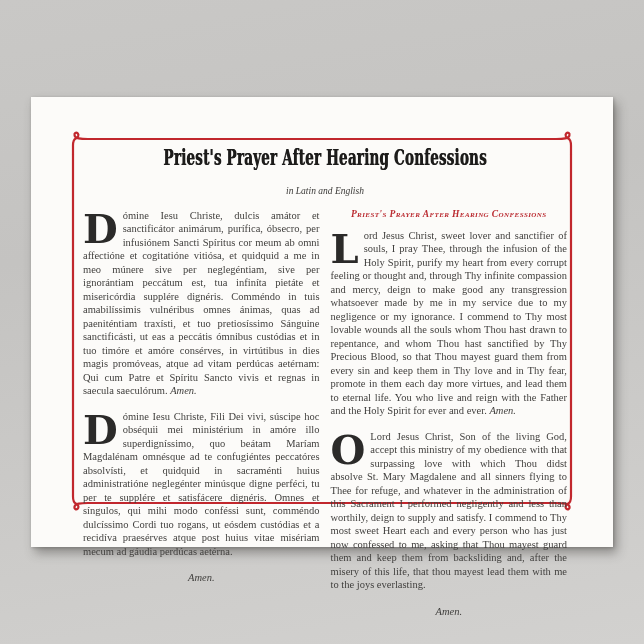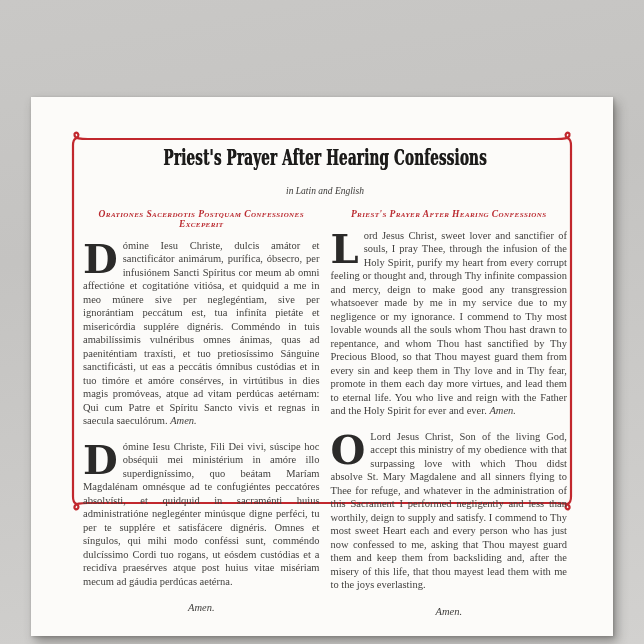--- a/index.html
+++ b/index.html
@@ -4,21 +4,21 @@
 <style>
   html,body{margin:0;padding:0;}
   .scene{
     position:relative;
     width:644px;height:644px;
     background:linear-gradient(170deg,#c9c8c6 0%,#c4c3c1 35%,#d2d1cf 100%);
     overflow:hidden;
     font-family:"Liberation Serif",serif;
   }
   .poster{
-    position:absolute;left:31px;top:97px;width:582px;height:539px;
+    position:absolute;left:31px;top:97px;width:582px;height:450px;
     background:#fcfbf9;
     box-shadow:4px 6px 10px rgba(55,53,50,0.42),1px 1px 3px rgba(55,53,50,0.28);
   }
   .frame-svg{position:absolute;left:0;top:0;width:582px;height:451px;display:block;}
   .content{
     position:absolute;left:52px;right:46px;top:48px;bottom:40px;
     color:#403f3d;
   }
   .title{
     margin:7px 0 0;text-align:center;color:#1d1c1b;
@@ -77,21 +77,20 @@
       </g>
     </svg>
 
     <div class="content">
       <h1 class="title">Priest's Prayer After Hearing Confessions</h1>
       <div class="subtitle">in Latin and English</div>
 
       <div class="cols">
 
         <section class="col">
-          <h2 class="colhead">Orationes Sacerdotis Postquam Confessiones Exceperit</h2>
           <p class="body"><span class="dropcap">D</span><span>ómine Iesu Christe, dulcis amátor et sanctificátor animárum, purífica, óbsecro, per infusiónem Sancti Spíritus cor meum ab omni affectióne et cogitatióne vitiósa, et quidquid a me in meo múnere sive per neglegéntiam, sive per ignorántiam peccátum est, tua infiníta pietáte et misericórdia supplére dignéris. Comméndo in tuis amabilíssimis vulnéribus omnes ánimas, quas ad paeniténtiam traxísti, et tuo pretiosíssimo Sánguine sanctificásti, ut eas a peccátis ómnibus custódias et in tuo timóre et amóre consérves, in virtútibus in dies magis promóveas, atque ad vitam perdúcas aetérnam: Qui cum Patre et Spíritu Sancto vivis et regnas in saecula saeculórum. </span><em class="tail">Amen.</em></p>
           <p class="body"><span class="dropcap">D</span><span>ómine Iesu Christe, Fili Dei vivi, súscipe hoc obséquii mei ministérium in amóre illo superdigníssimo, quo beátam Maríam Magdalénam omnésque ad te confugiéntes peccatóres absolvísti, et quidquid in sacraménti huius administratióne neglegénter minúsque digne perféci, tu per te supplére et satisfácere dignéris. Omnes et síngulos, qui mihi modo conféssi sunt, comméndo dulcíssimo Cordi tuo rogans, ut eósdem custódias et a recidíva praesérves atque post huius vitae misériam mecum ad gáudia perdúcas aetérna.</span><em class="tail"></em></p>
           <div class="amen">Amen.</div>
         </section>
 
         <section class="col">
           <h2 class="colhead">Priest's Prayer After Hearing Confessions</h2>
           <p class="body"><span class="dropcap">L</span><span>ord Jesus Christ, sweet lover and sanctifier of souls, I pray Thee, through the infusion of the Holy Spirit, purify my heart from every corrupt feeling or thought and, through Thy infinite compassion and mercy, deign to make good any transgression whatsoever made by me in my service due to my negligence or my ignorance. I commend to Thy most lovable wounds all the souls whom Thou hast drawn to repentance, and whom Thou hast sanctified by Thy Precious Blood, so that Thou mayest guard them from every sin and keep them in Thy love and in Thy fear, promote in them each day more virtues, and lead them to eternal life. You who live and reign with the Father and the Holy Spirit for ever and ever. </span><em class="tail">Amen.</em></p>
           <p class="body"><span class="dropcap">O</span><span>Lord Jesus Christ, Son of the living God, accept this ministry of my obedience with that surpassing love with which Thou didst absolve St. Mary Magdalene and all sinners flying to Thee for refuge, and whatever in the administration of this Sacrament I performed negligently and less than worthily, deign to supply and satisfy. I commend to Thy most sweet Heart each and every person who has just now confessed to me, asking that Thou mayest guard them and keep them from backsliding and, after the misery of this life, that thou mayest lead them with me to the joys everlasting.</span><em class="tail"></em></p>
           <div class="amen">Amen.</div>

